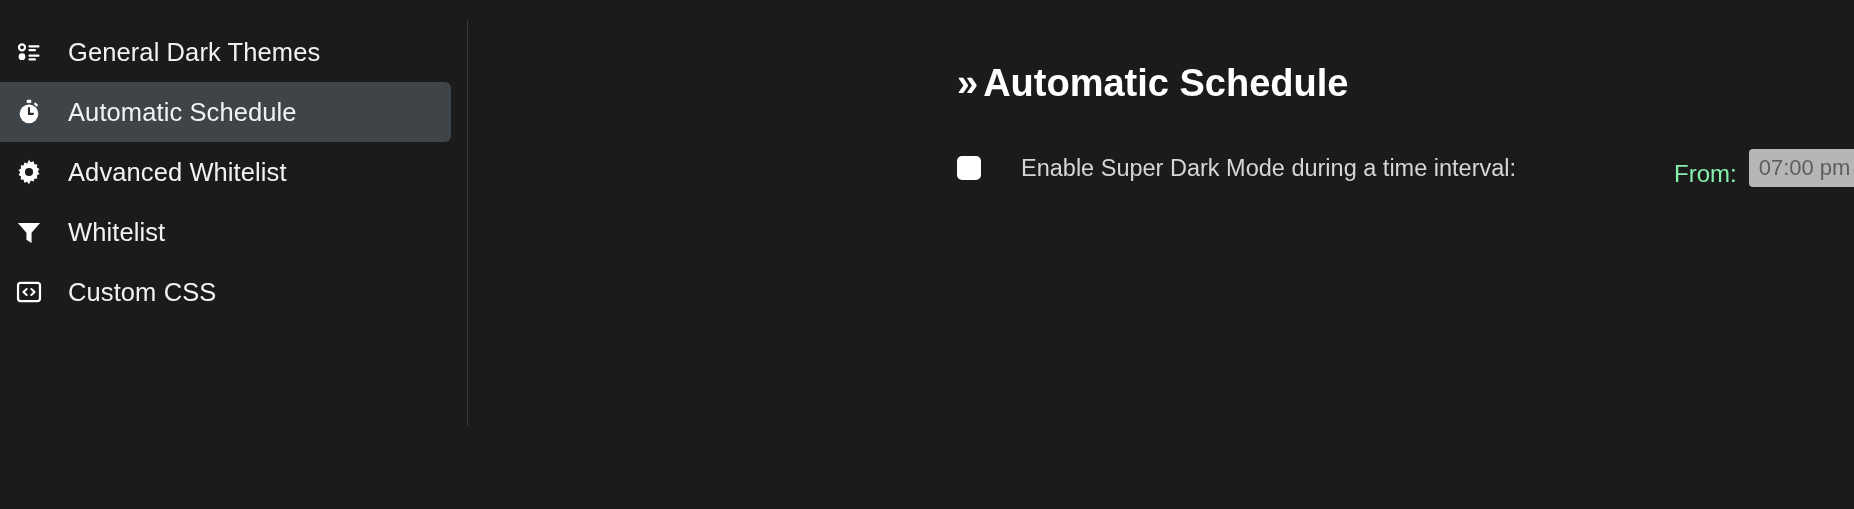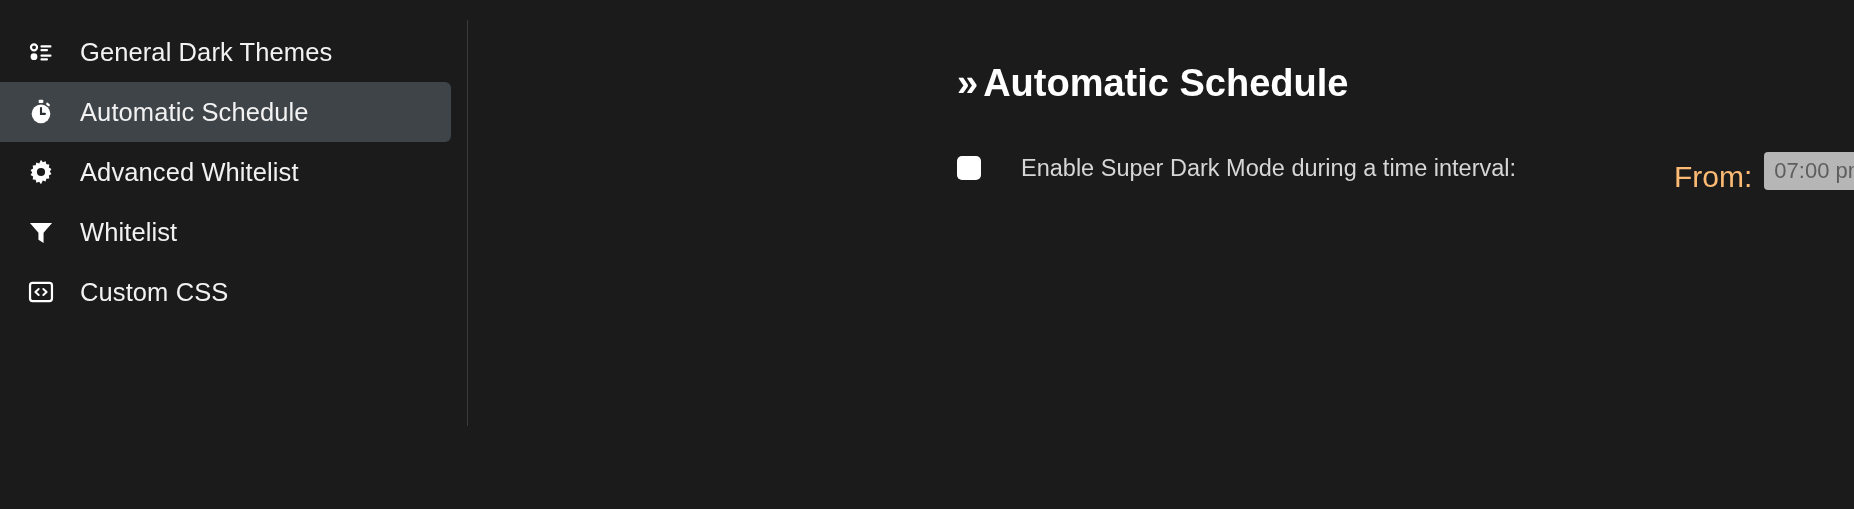--- a/index.html
+++ b/index.html
@@ -25,21 +25,21 @@
     height: 509px;
     background: #1b1b1b;
     padding-top: 22px;
     flex: 0 0 468px;
   }
   .nav-item {
     position: relative;
     display: flex;
     align-items: center;
     height: 60px;
-    padding-left: 24px;
+    padding-left: 12px;
     cursor: pointer;
     user-select: none;
   }
   .nav-item.active {
     background: #3f4448;
     border-radius: 0 6px 6px 0;
     width: 451px;
   }
   .nav-icon {
     width: 34px;
@@ -116,22 +116,22 @@
 
   .time-group {
     position: absolute;
     display: flex;
     align-items: center;
     top: 148px;
   }
   .time-group.from { left: 1206px; }
 
   .time-label {
-    color: #fdba74;
-    font-size: 30px;
+    color: #86efac;
+    font-size: 24px;
     margin-right: 12px;
     white-space: nowrap;
     margin-top: 12px;
   }
   .time-input {
     width: 158px;
     height: 38px;
     background: #b6b6b6;
     border: none;
     border-radius: 4px;

